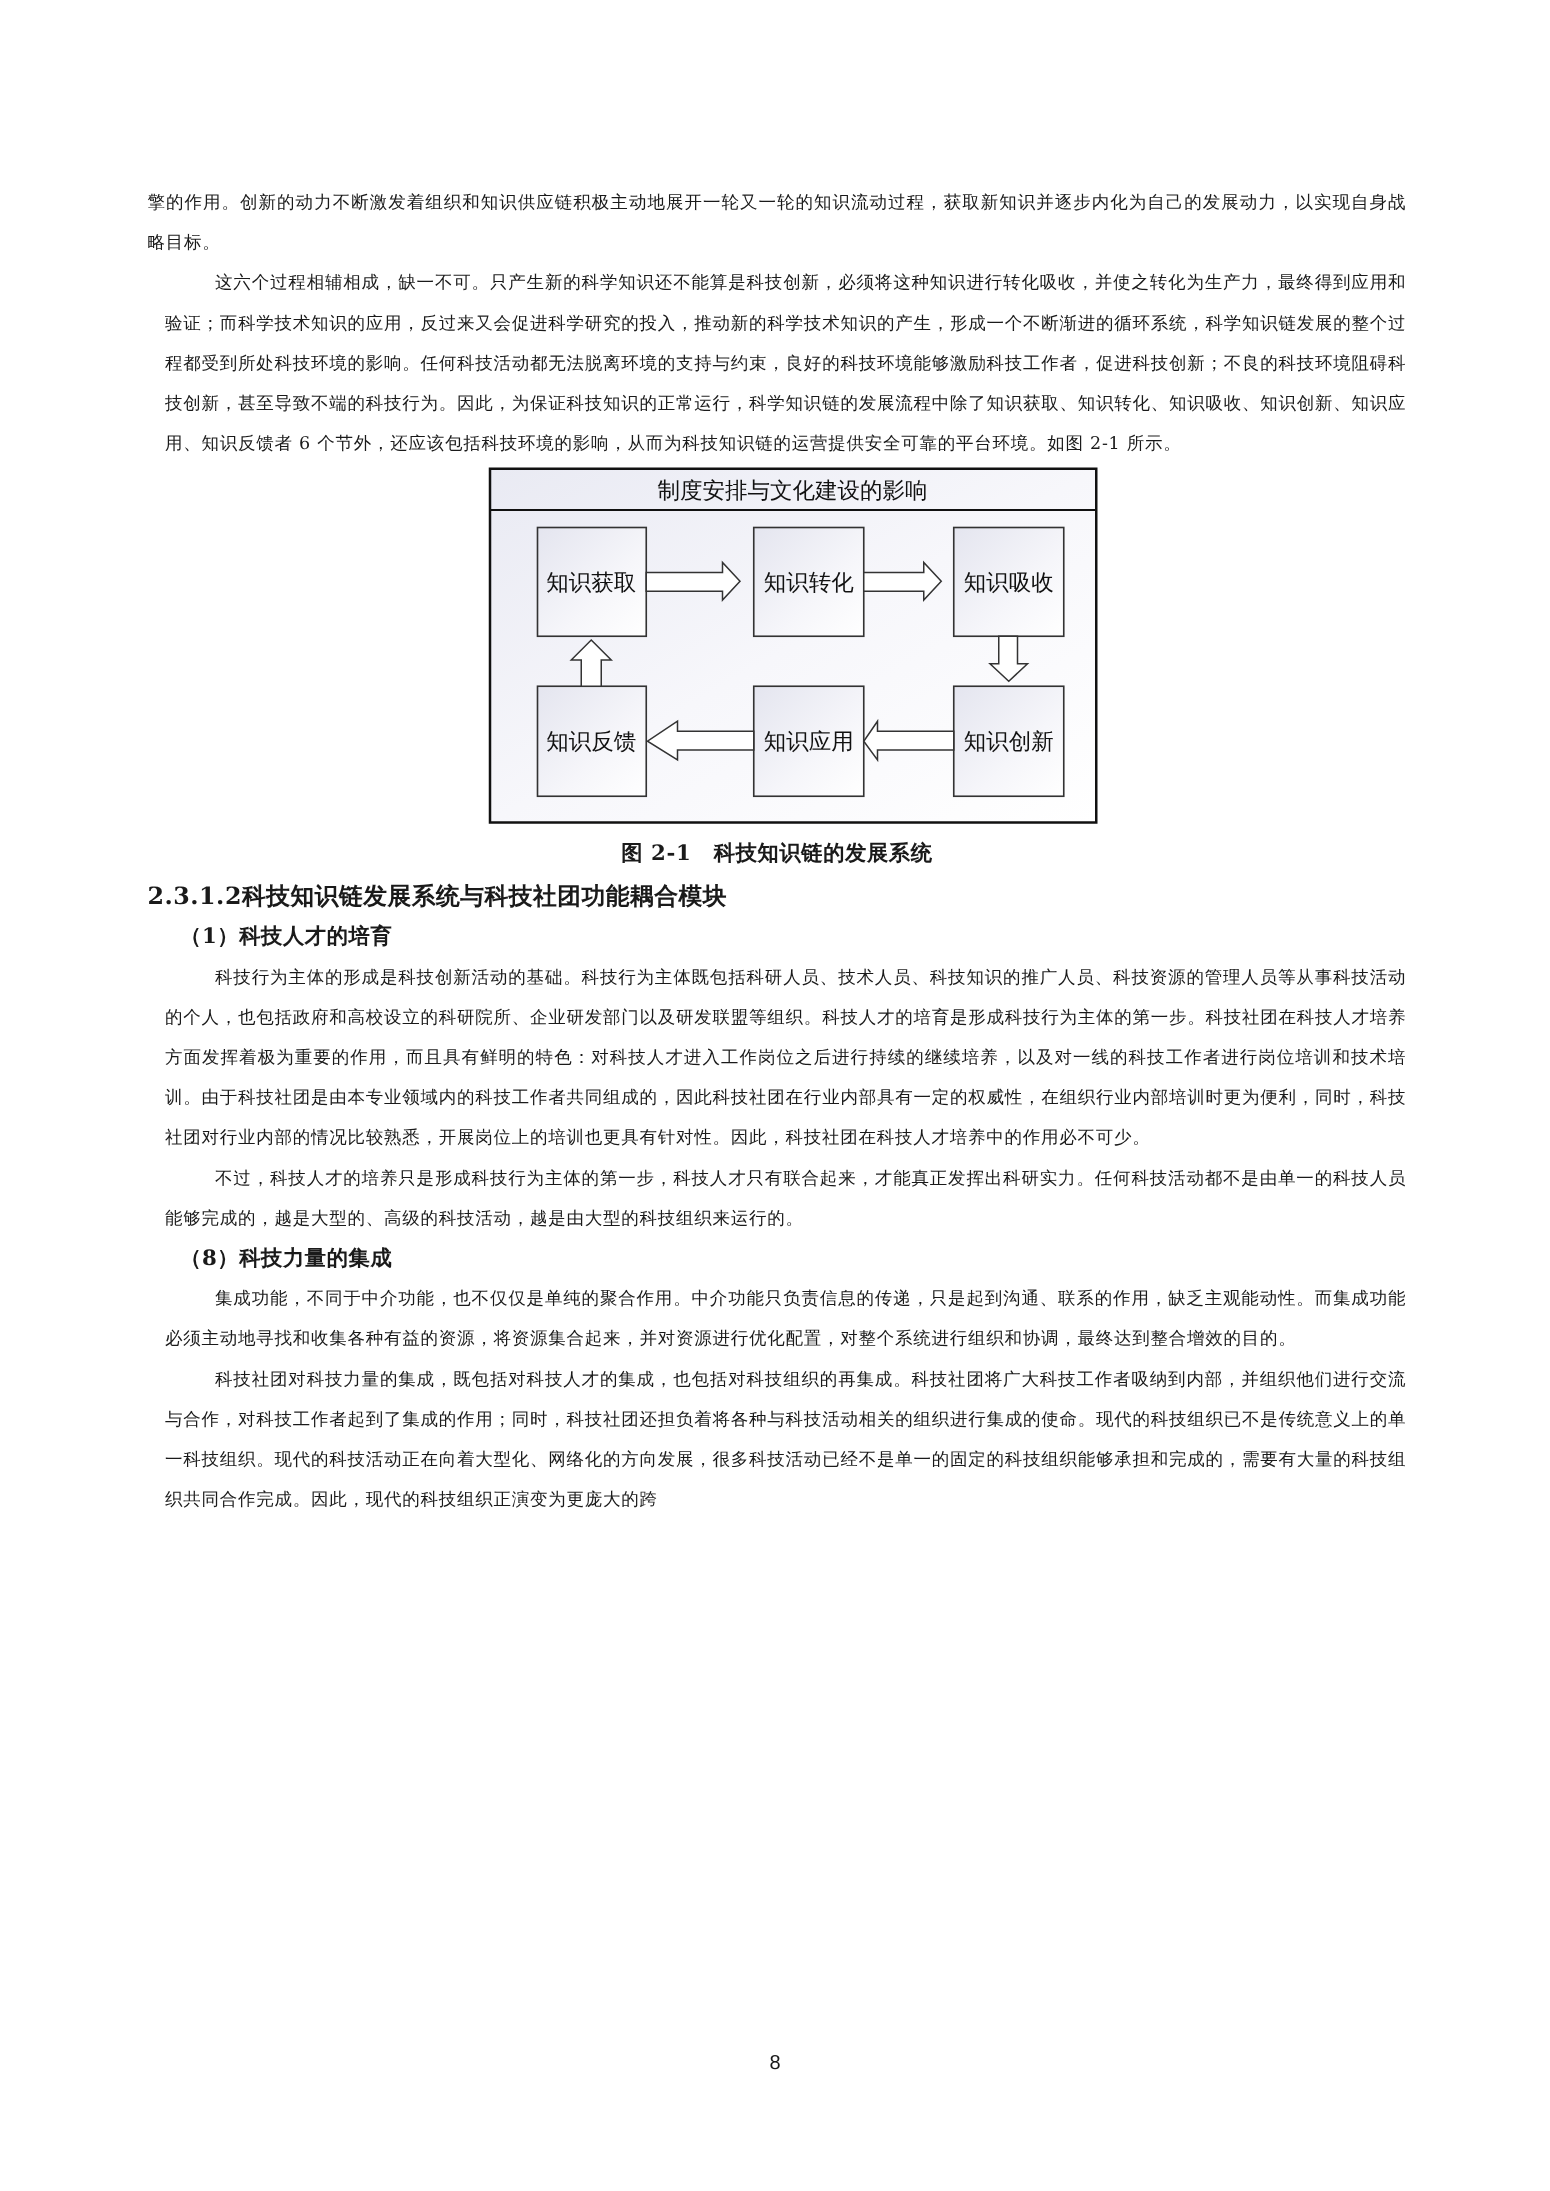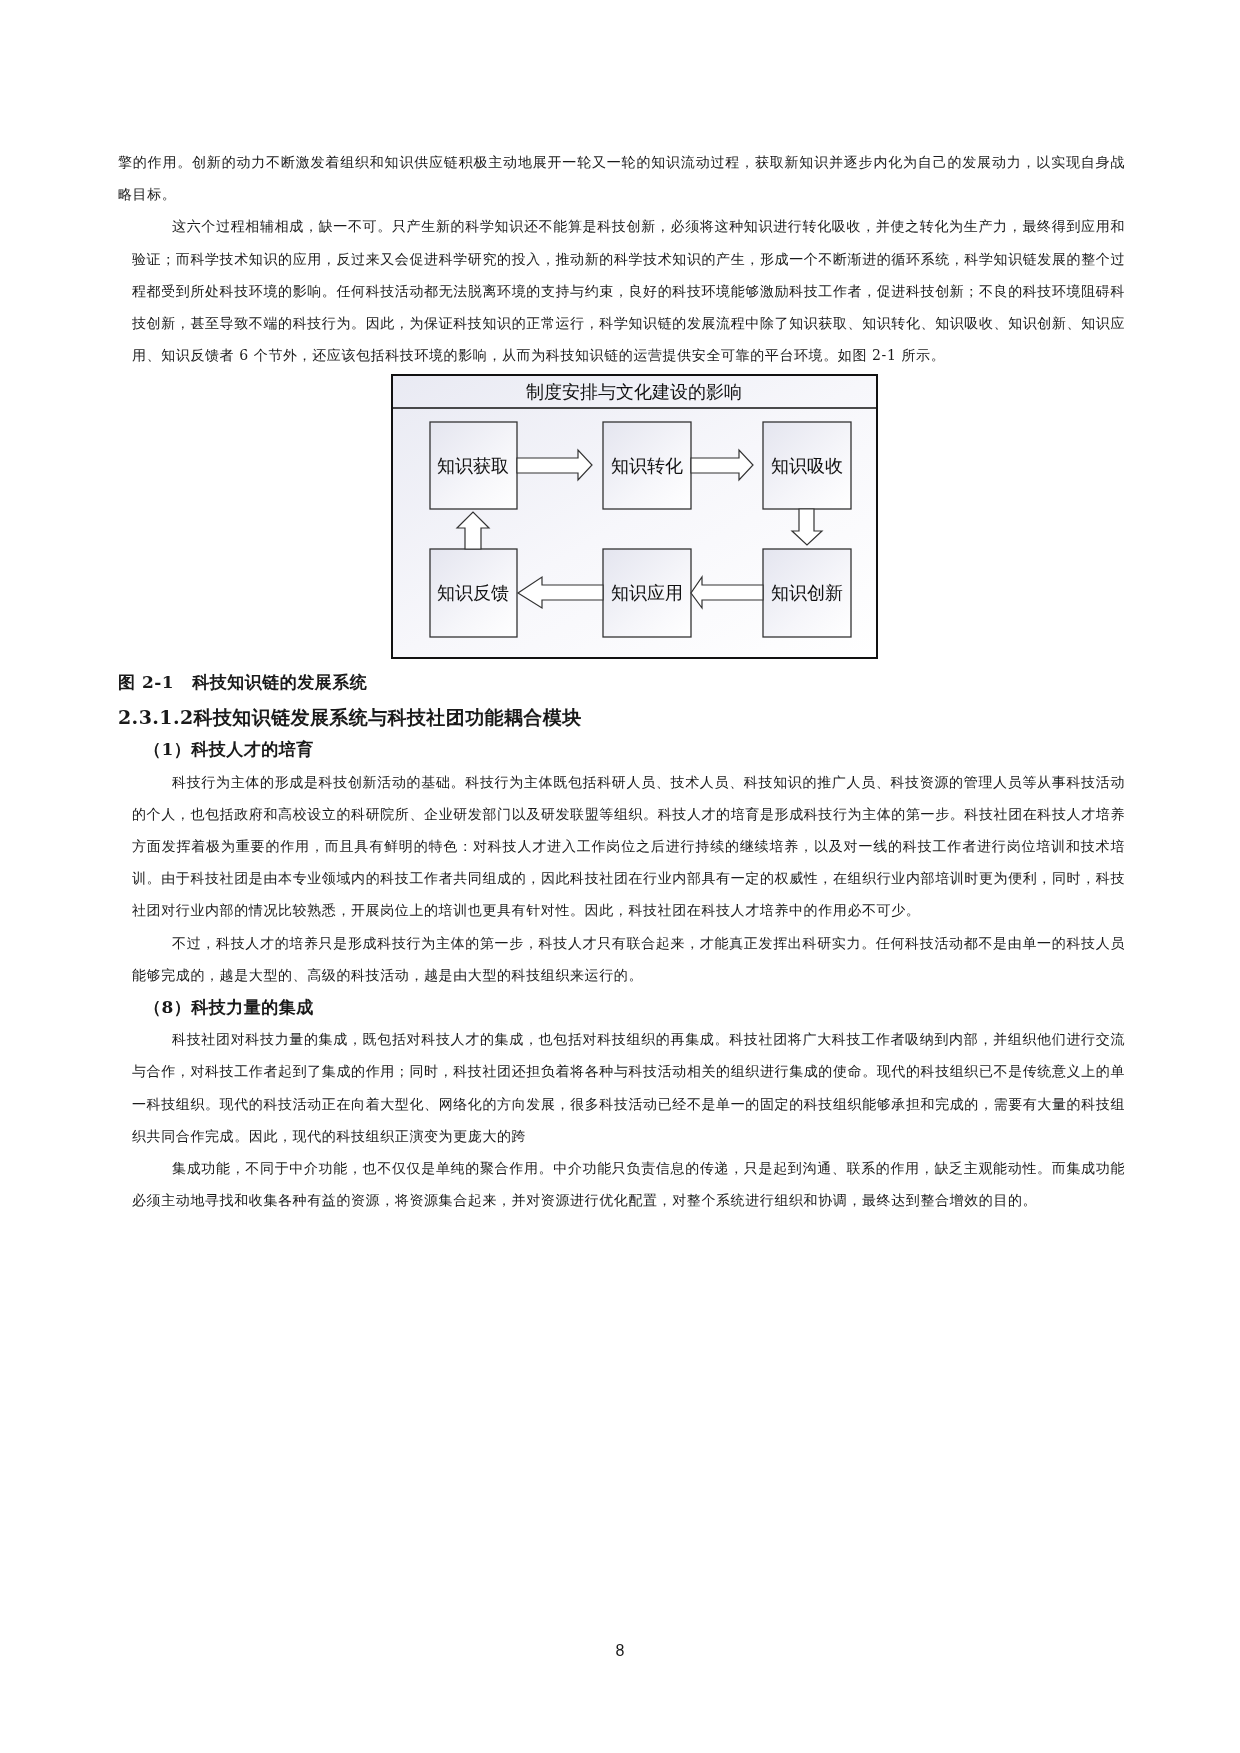--- a/index.html
+++ b/index.html
@@ -3,21 +3,21 @@
 <meta charset="utf-8">
 <style>
   html, body { margin: 0; padding: 0; background: #ffffff; }
   body { width: 1240px; height: 1753px; position: relative; overflow: hidden;
          font-family: "DejaVu Serif", "Liberation Serif", serif; color: #1a1a1a; }
   .page { position: absolute; left: 118px; top: 146px; width: 1007px; }
   p.body { margin: 0; font-size: 14px; line-height: 32.2px; text-align: justify; text-justify: inter-character; letter-spacing: 0.6px; }
   p.indent { text-indent: 40px; margin-left: 14px; }
   .figure { position: relative; width: 1007px; height: 330px; text-decoration: underline; }
   .figure svg { position: absolute; left: 0; top: 0; }
-  .caption { position: absolute; left: 0; width: 1007px; top: 300px; text-align: left;
+  .caption { position: absolute; left: 0; width: 1007px; top: 300px; text-align: center;
              font-weight: bold; font-size: 17px; letter-spacing: 0.5px; }
   .caption .num { margin-right: 18px; }
   h4.sec { margin: 0; font-size: 19px; line-height: 32px; font-weight: bold; letter-spacing: 0.4px; }
   h4.sec .num { }
   h5.sub { margin: 0; font-size: 17px; line-height: 32.2px; font-weight: bold; padding-left: 26px; letter-spacing: 0.5px; }
   .pagenum { position: absolute; top: 1642px; left: 0; width: 1240px; text-align: center; font-size: 16px;
              font-family: "Liberation Sans", sans-serif; }
   .diag-text { font-family: "DejaVu Sans", "Liberation Sans", sans-serif; font-size: 18px; fill: #111; }
 </style>
 </head>
@@ -87,17 +87,17 @@
 
   <h4 class="sec">
     <span class="num">2.3.1.2</span><span>科技知识链发展系统与科技社团功能耦合模块</span>
   </h4>
 
   <h5 class="sub">（1）科技人才的培育</h5>
   <p class="body indent">科技行为主体的形成是科技创新活动的基础。科技行为主体既包括科研人员、技术人员、科技知识的推广人员、科技资源的管理人员等从事科技活动的个人，也包括政府和高校设立的科研院所、企业研发部门以及研发联盟等组织。科技人才的培育是形成科技行为主体的第一步。科技社团在科技人才培养方面发挥着极为重要的作用，而且具有鲜明的特色：对科技人才进入工作岗位之后进行持续的继续培养，以及对一线的科技工作者进行岗位培训和技术培训。由于科技社团是由本专业领域内的科技工作者共同组成的，因此科技社团在行业内部具有一定的权威性，在组织行业内部培训时更为便利，同时，科技社团对行业内部的情况比较熟悉，开展岗位上的培训也更具有针对性。因此，科技社团在科技人才培养中的作用必不可少。</p>
   <p class="body indent">不过，科技人才的培养只是形成科技行为主体的第一步，科技人才只有联合起来，才能真正发挥出科研实力。任何科技活动都不是由单一的科技人员能够完成的，越是大型的、高级的科技活动，越是由大型的科技组织来运行的。</p>
 
   <h5 class="sub">（8）科技力量的集成</h5>
+  <p class="body indent">集成功能，不同于中介功能，也不仅仅是单纯的聚合作用。中介功能只负责信息的传递，只是起到沟通、联系的作用，缺乏主观能动性。而集成功能必须主动地寻找和收集各种有益的资源，将资源集合起来，并对资源进行优化配置，对整个系统进行组织和协调，最终达到整合增效的目的。</p>
   <p class="body indent">科技社团对科技力量的集成，既包括对科技人才的集成，也包括对科技组织的再集成。科技社团将广大科技工作者吸纳到内部，并组织他们进行交流与合作，对科技工作者起到了集成的作用；同时，科技社团还担负着将各种与科技活动相关的组织进行集成的使命。现代的科技组织已不是传统意义上的单一科技组织。现代的科技活动正在向着大型化、网络化的方向发展，很多科技活动已经不是单一的固定的科技组织能够承担和完成的，需要有大量的科技组织共同合作完成。因此，现代的科技组织正演变为更庞大的跨</p>
-  <p class="body indent">集成功能，不同于中介功能，也不仅仅是单纯的聚合作用。中介功能只负责信息的传递，只是起到沟通、联系的作用，缺乏主观能动性。而集成功能必须主动地寻找和收集各种有益的资源，将资源集合起来，并对资源进行优化配置，对整个系统进行组织和协调，最终达到整合增效的目的。</p>
 </div>
 
 <div class="pagenum">8</div>
 
 </body></html>

